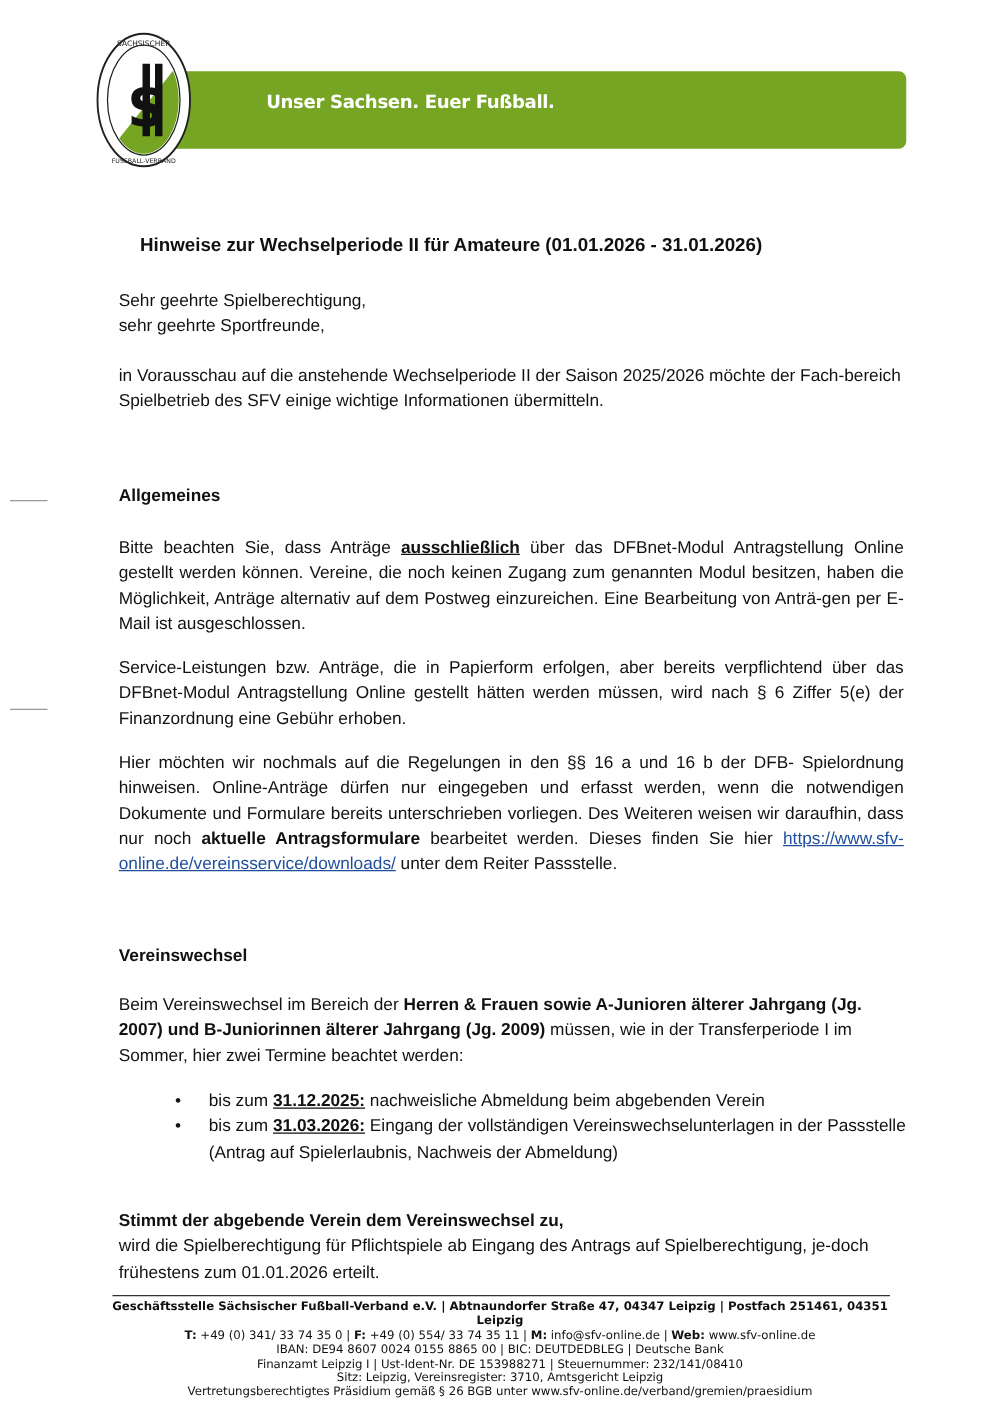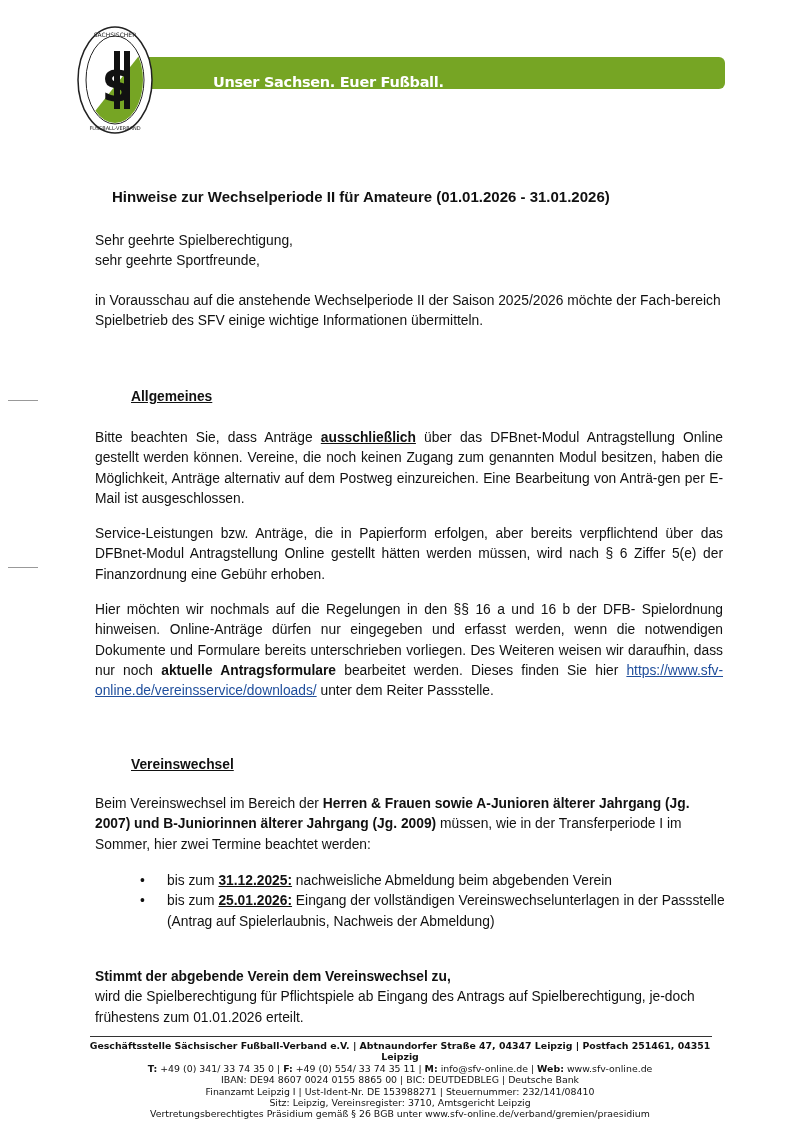--- a/index.html
+++ b/index.html
@@ -1,27 +1,27 @@
 <!DOCTYPE html>
 <html><head>
 <meta charset="utf-8">
 <style>
   html, body { margin: 0; padding: 0; background: #ffffff; }
   body { width: 800px; height: 1132px; position: relative; overflow: hidden;
          font-family: "Liberation Sans", sans-serif; color: #111; }
-  .banner { position: absolute; left: 139px; top: 57px; width: 586px; height: 32px;
+  .banner { position: absolute; left: 139px; top: 57px; width: 586px; height: 62px;
             background: #76a524; border-radius: 0 6px 6px 0; }
   .banner-text { position: absolute; left: 74px; top: 0; line-height: 50px; color: #fff;
                  font-family: "DejaVu Sans", sans-serif; font-weight: bold; font-size: 14.5px; letter-spacing: -0.3px; }
   .logo { position: absolute; left: 76px; top: 25px; width: 78px; height: 110px; }
   .doc-title { position: absolute; left: 95px; top: 171px; font-size: 15px; font-weight: bold; margin: 17px; }
   p, .para { font-size: 13.8px; line-height: 20.3px; margin: 0; }
   .abs { position: absolute; left: 95px; width: 628px; }
   .justify { text-align: justify; }
-  .section-heading { font-weight: bold; text-decoration: underline; font-size: 13.8px; margin-left: 36px; }
+  .section-heading { font-weight: bold; font-size: 13.8px; }
   a.link { color: #1f4e9c; text-decoration: underline; }
   .margin-mark { position: absolute; left: 8px; width: 30px; height: 1px; background: #999; }
   ul.deadlines { position: absolute; left: 140px; width: 590px; margin: 0; padding: 0; list-style: none; }
   ul.deadlines li { position: relative; padding-left: 27px; font-size: 13.8px; line-height: 20.3px; }
   ul.deadlines li .bullet { position: absolute; left: 0; top: 0; }
   .footer-rule { position: absolute; left: 90px; top: 1036px; width: 622px; height: 1px; background: #333; }
   .footer { position: absolute; left: 80px; top: 1040px; width: 640px; text-align: center;
             font-family: "DejaVu Sans", sans-serif; font-size: 9.4px; line-height: 11.4px; color: #111; }
   .footer b { font-weight: bold; }
 </style>
@@ -81,21 +81,21 @@
   <span>Beim Vereinswechsel im Bereich der </span><b>Herren &amp; Frauen sowie A-Junioren älterer Jahrgang (Jg. 2007) und B-Juniorinnen älterer Jahrgang (Jg. 2009)</b><span> müssen, wie in der Transferperiode I im Sommer, hier zwei Termine beachtet werden:</span>
 </p>
 
 <ul class="deadlines" style="top:871px;">
   <li>
     <span class="bullet">•</span>
     <span>bis zum </span><b style="text-decoration:underline;">31.12.2025:</b><span> nachweisliche Abmeldung beim abgebenden Verein</span>
   </li>
   <li>
     <span class="bullet">•</span>
-    <span>bis zum </span><b style="text-decoration:underline;">25.01.2026:</b><span> Eingang der vollständigen Vereinswechselunterlagen in der Passstelle (Antrag auf Spielerlaubnis, Nachweis der Abmeldung)</span>
+    <span>bis zum </span><b style="text-decoration:underline;">31.03.2026:</b><span> Eingang der vollständigen Vereinswechselunterlagen in der Passstelle (Antrag auf Spielerlaubnis, Nachweis der Abmeldung)</span>
   </li>
 </ul>
 
 <div class="abs" style="top:947px;margin-top:20px;">
   <p style="font-weight:bold;">Stimmt der abgebende Verein dem Vereinswechsel zu,</p>
   <p>wird die Spielberechtigung für Pflichtspiele ab Eingang des Antrags auf Spielberechtigung, je-doch frühestens zum 01.01.2026 erteilt.</p>
 </div>
 
 <div class="footer-rule"></div>
 <div class="footer">

